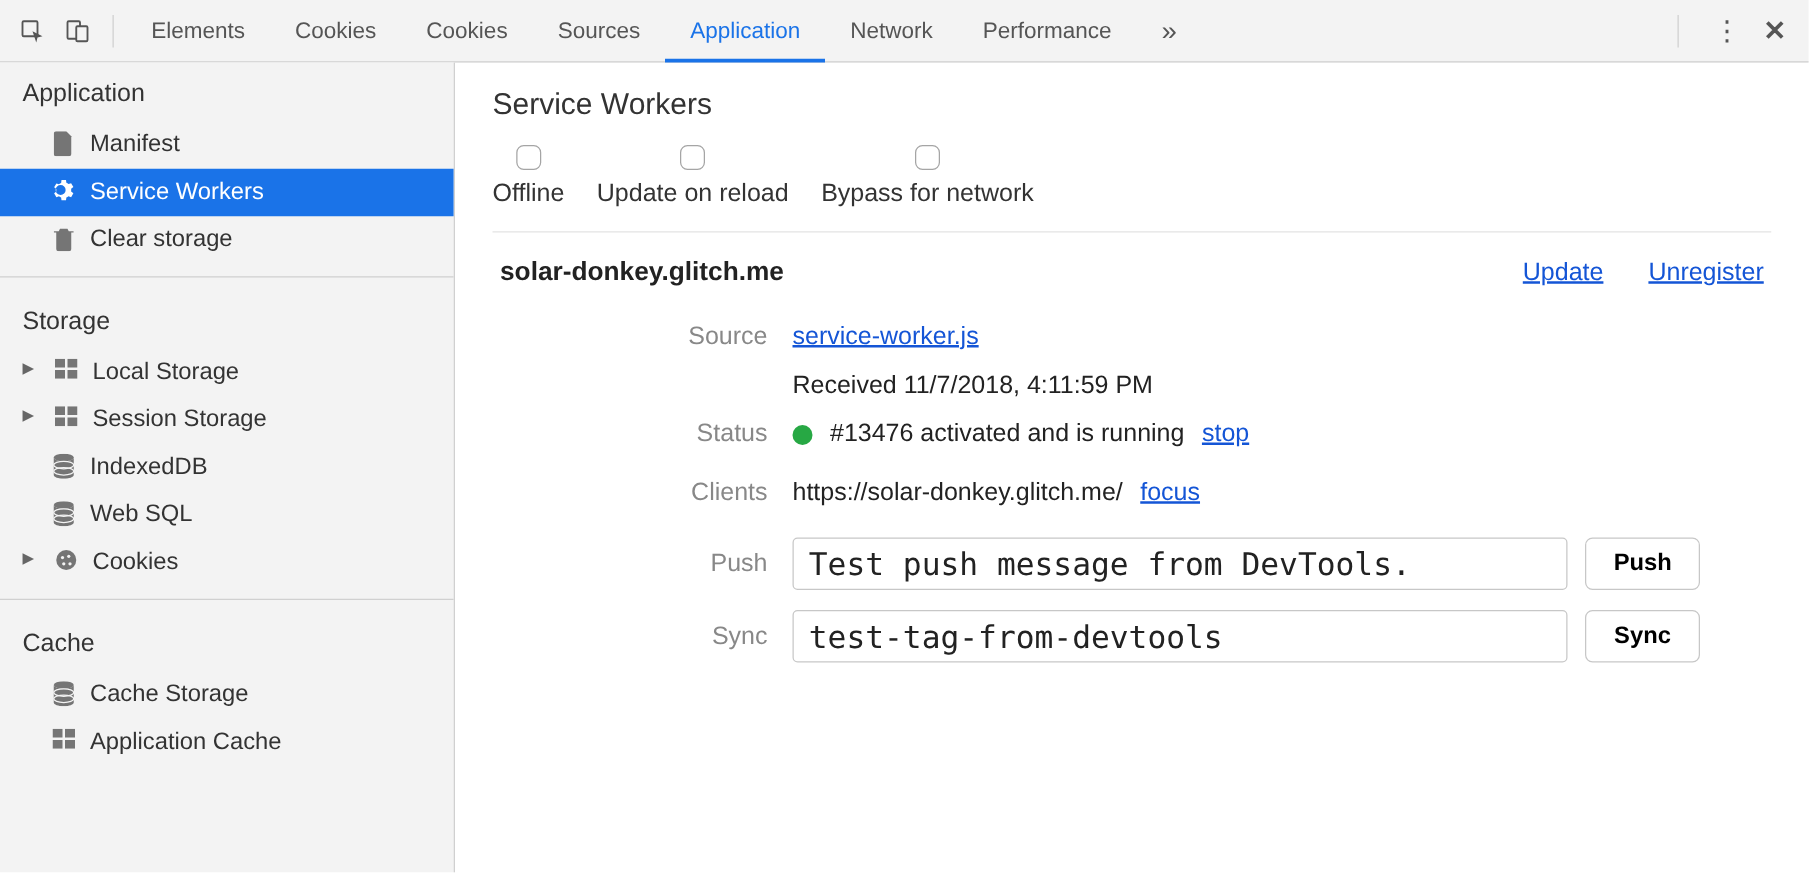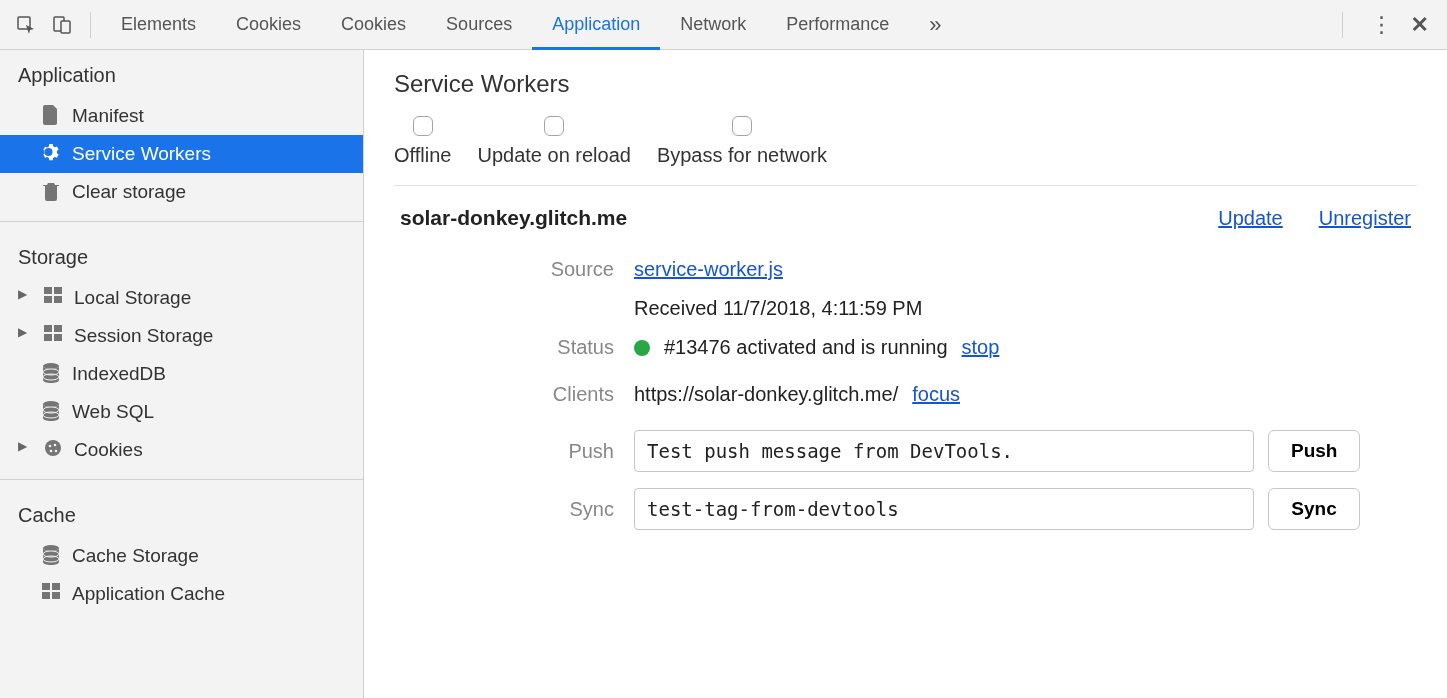--- a/index.html
+++ b/index.html
@@ -124,21 +124,21 @@
 .field-val { font-size: 20px; color: #222; display: flex; align-items: center; gap: 14px; flex: 1;}
 .status-dot {
   width: 16px; height: 16px; border-radius: 50%;
   background: #27a844; display: inline-block;
 }
 .text-input {
   flex: 1; height: 42px;
   border: 1px solid #c7c7c7; border-radius: 4px;
   padding: 0 12px;
   font-family: Menlo, Consolas, monospace;
-  font-size: 19px; color: #222;
+  font-size: 25px; color: #222;
   max-width: 620px;
 }
 .btn {
   height: 42px; padding: 0 22px;
   border: 1px solid #c7c7c7; border-radius: 6px;
   background: #fff; font-size: 19px; font-weight: 600;
   display: inline-flex; align-items: center; justify-content: center;
   cursor: pointer;
   min-width: 92px;
 }

